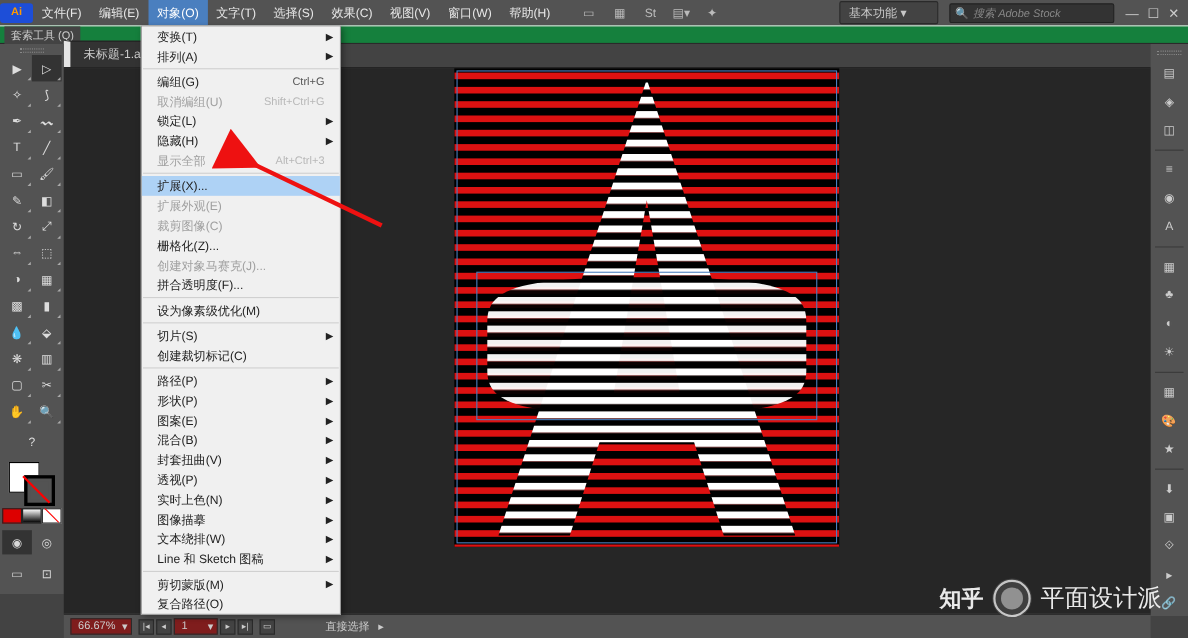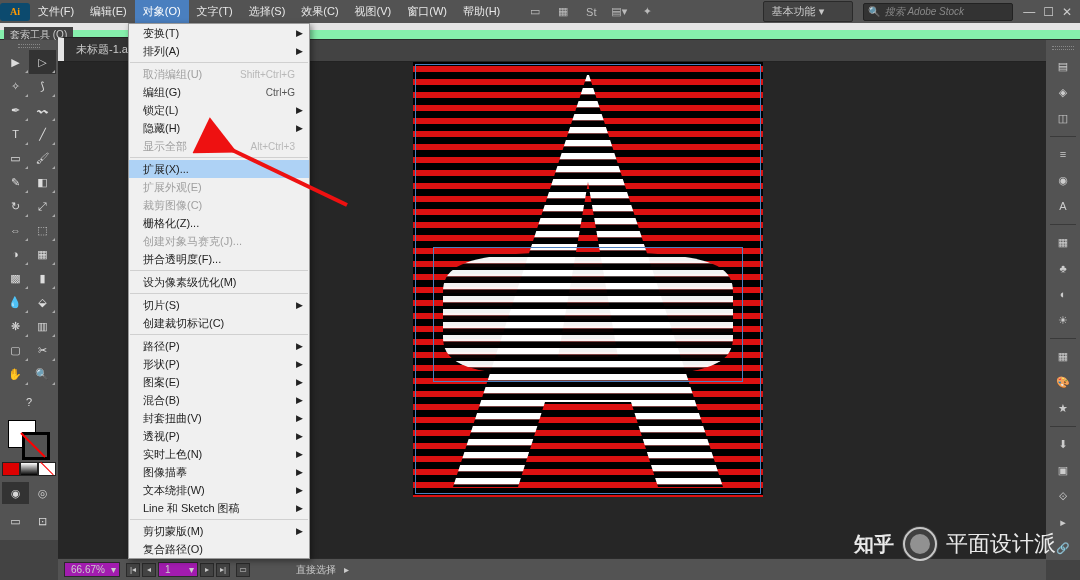--- a/index.html
+++ b/index.html
@@ -1,33 +1,33 @@
 <!DOCTYPE html>
 <html><head>
 <meta charset="utf-8">
 <style>
   * { margin:0; padding:0; box-sizing:border-box; font-family:"Microsoft YaHei","SimSun",Arial,sans-serif; }
   body { width:1080px; height:580px; background:#434343; overflow:hidden; position:relative; color:#d8d8d8; font-size:11px; }
   
   
   .top-bar { height:23px; background:#535353; display:flex; align-items:center; }
   .app-icon { width:30px; height:23px; display:flex; align-items:center; justify-content:center; }
-  .ai-logo { width:36px; height:18px; background:#0c4a6e; color:#ff9a00; font-weight:bold; font-size:10px; display:flex; align-items:center; justify-content:center; border-radius:3px;font-family:Liberation Serif, serif; }
+  .ai-logo { width:36px; height:18px; background:#1d4ed8; color:#ff9a00; font-weight:bold; font-size:10px; display:flex; align-items:center; justify-content:center; border-radius:3px; }
   .menu-bar { display:flex; height:100%; }
   .menu-item { padding:0 8px; display:flex; align-items:center; color:#e8e8e8; cursor:default; }
   .menu-item.open { background:#4a7fbf; color:#fff; }
   .top-icons { margin-left:20px; display:flex; gap:14px; align-items:center; }
   .top-icons span { width:14px; height:14px; display:inline-flex; align-items:center; justify-content:center; color:#bbb; }
   .top-right { margin-left:auto; display:flex; align-items:center; gap:10px; padding-right:8px; }
   .workspace { background:#434343; padding:2px 28px 2px 8px; border:1px solid #2a2a2a; border-radius:2px; color:#c8c8c8; font-size:11px; }
   .search-box { width:150px; height:18px; background:#333; border:1px solid #222; border-radius:2px; display:flex; align-items:center; padding:0 4px; color:#888; font-size:10px; gap:4px; }
   .win-controls { display:flex; gap:8px; color:#ccc; font-size:12px; }
   
   
-  .second-bar { height:17px; background:#86efac; display:flex; align-items:center; padding-left:4px; border-top:7px solid #e5e5e5; border-bottom:1px solid #2a2a2a; }
+  .second-bar { height:17px; background:#15803d; display:flex; align-items:center; padding-left:4px; border-top:1px solid #e5e5e5; border-bottom:1px solid #2a2a2a; }
   .tool-label { background:#434343; padding:1px 6px; font-size:10px; color:#ccc; }
   
   
   .tab-bar { height:22px; background:#434343; display:flex; align-items:flex-end; padding-left:58px; border-bottom:1px solid #222; }
   .doc-tab { background:#333333; padding:4px 12px; font-size:11px; color:#ccc; border-top:1px solid #222; border-left:6px solid #e5e5e5; border-right:1px solid #222; display:flex; align-items:center; gap:8px; }
   .doc-tab .x { font-size:10px; color:#aaa; }
   
   
   .left-toolbar { position:absolute; left:0; top:40px; width:58px; background:#535353; height:500px; display:flex; flex-wrap:wrap; padding:2px; gap:0; align-content:flex-start; }
   .left-toolbar .handle { width:100%; height:8px; display:flex; align-items:center; justify-content:center; }
@@ -70,21 +70,21 @@
   .dd-row .shortcut { position:absolute; right:14px; font-size:10px; color:#555; }
   .dd-row.disabled .shortcut { color:#b8b8b8; }
   .dd-sep { height:1px; background:#d0d0d0; margin:2px 1px; }
   
   
   .red-arrow { position:absolute; left:222px; top:143px; z-index:200; pointer-events:none; }
   .red-arrow svg { overflow:visible; }
   
   
   .status-bar { position:absolute; left:58px; right:34px; bottom:0; height:22px; background:#535353; display:flex; align-items:center; padding:0 6px; gap:6px; border-top:1px solid #2a2a2a; font-size:10px; color:#ccc; }
-  .sb-field { background:#a21caf; border:1px solid #2a2a2a; padding:1px 14px 1px 6px; position:relative; }
+  .sb-field { background:#7f1d1d; border:1px solid #2a2a2a; padding:1px 14px 1px 6px; position:relative; }
   .sb-nav { display:flex; align-items:center; gap:2px; }
   .sb-btn { width:14px; height:14px; display:flex; align-items:center; justify-content:center; background:#434343; border:1px solid #2a2a2a; font-size:8px; }
   
   
   .watermark { position:absolute; right:24px; bottom:18px; display:flex; align-items:center; gap:8px; color:rgba(255,255,255,.9); font-size:22px; font-weight:500; z-index:50; }
   .zhihu { font-family:Arial; font-weight:bold; font-size:20px; }
   .wm-icon { width:36px; height:36px; border-radius:50%; background:rgba(80,80,80,.6); display:flex; align-items:center; justify-content:center; position:relative; }
   .wm-icon::before { content:""; position:absolute; width:30px; height:30px; border-radius:50%; border:2px solid rgba(255,255,255,.7);}
   .wm-icon-inner { width:20px; height:20px; border-radius:50%; background:rgba(200,200,200,.6); }
 </style>
@@ -279,27 +279,27 @@
 <div class="dropdown" id="dropdown">
     <div class="dd-row">
       <span>变换(T)</span>
       <span class="arrow">▶</span>
     </div>
     <div class="dd-row">
       <span>排列(A)</span>
       <span class="arrow">▶</span>
     </div>
     <div class="dd-sep"></div>
+    <div class="dd-row">
+      <span>编组(G)</span>
+      <span class="shortcut">Ctrl+G</span>
+    </div>
     <div class="dd-row disabled">
       <span>取消编组(U)</span>
       <span class="shortcut">Shift+Ctrl+G</span>
-    </div>
-    <div class="dd-row">
-      <span>编组(G)</span>
-      <span class="shortcut">Ctrl+G</span>
     </div>
     <div class="dd-row">
       <span>锁定(L)</span>
       <span class="arrow">▶</span>
     </div>
     <div class="dd-row">
       <span>隐藏(H)</span>
       <span class="arrow">▶</span>
     </div>
     <div class="dd-row disabled">

